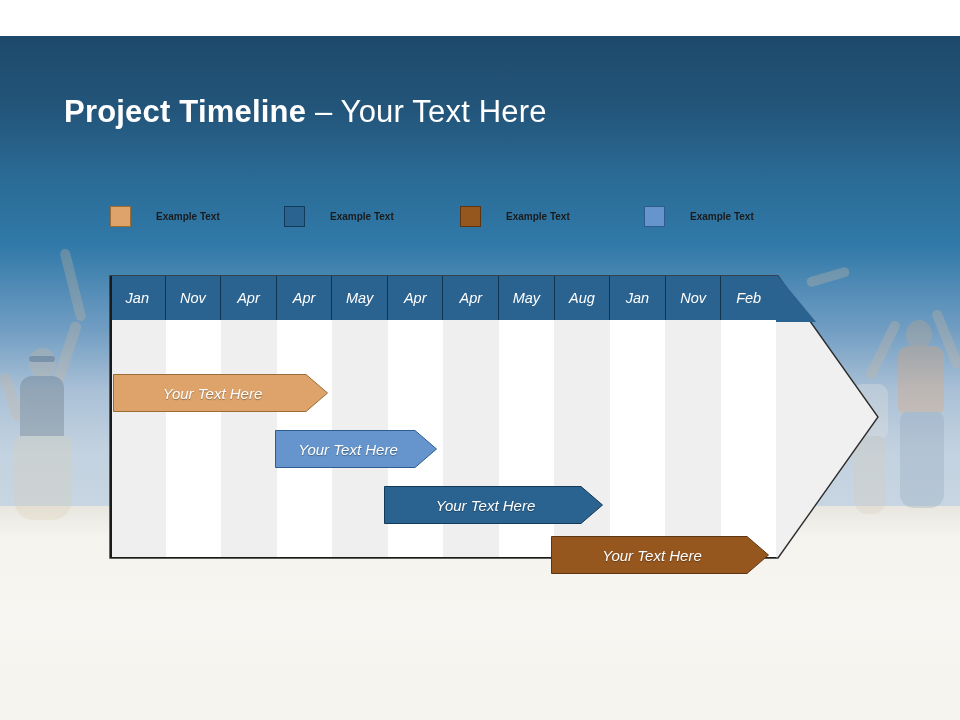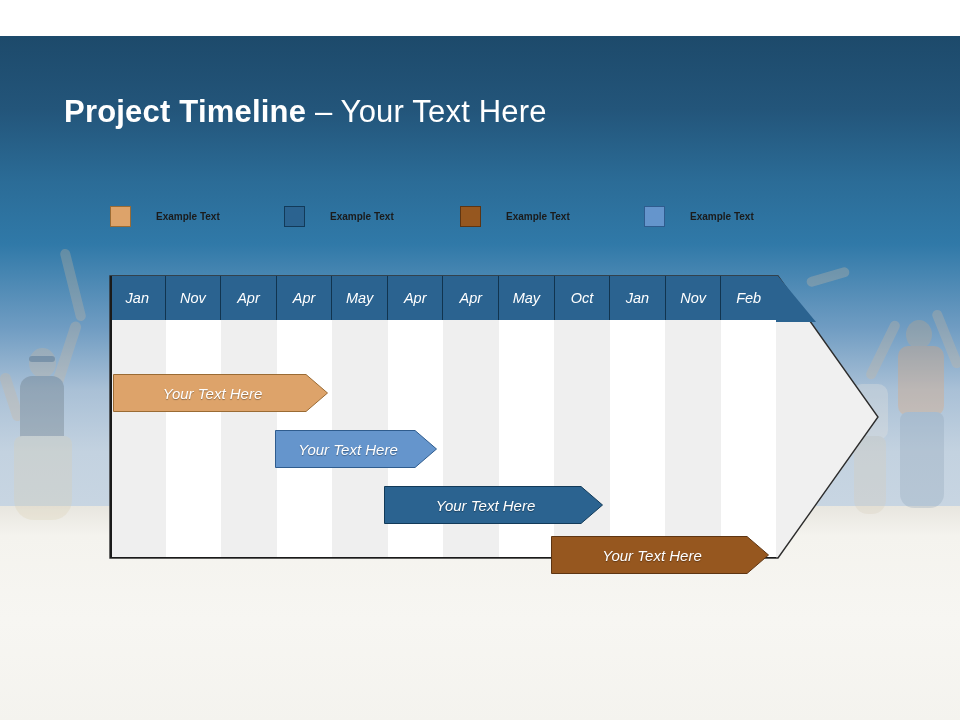--- a/index.html
+++ b/index.html
@@ -332,21 +332,21 @@
   <div id="timeline">
     <div id="month-header">
         <div class="month-cell" style="background: rgb(43, 99, 144); color: rgb(255, 255, 255);">Jan</div>
         <div class="month-cell" style="background: rgb(43, 99, 144); color: rgb(255, 255, 255);">Nov</div>
         <div class="month-cell" style="background: rgb(43, 99, 144); color: rgb(255, 255, 255);">Apr</div>
         <div class="month-cell" style="background: rgb(43, 99, 144); color: rgb(255, 255, 255);">Apr</div>
         <div class="month-cell" style="background: rgb(43, 99, 144); color: rgb(255, 255, 255);">May</div>
         <div class="month-cell" style="background: rgb(43, 99, 144); color: rgb(255, 255, 255);">Apr</div>
         <div class="month-cell" style="background: rgb(43, 99, 144); color: rgb(255, 255, 255);">Apr</div>
         <div class="month-cell" style="background: rgb(43, 99, 144); color: rgb(255, 255, 255);">May</div>
-        <div class="month-cell" style="background: rgb(43, 99, 144); color: rgb(255, 255, 255);">Oct</div>
+        <div class="month-cell" style="background: rgb(43, 99, 144); color: rgb(255, 255, 255);">Aug</div>
         <div class="month-cell" style="background: rgb(43, 99, 144); color: rgb(255, 255, 255);">Jan</div>
         <div class="month-cell" style="background: rgb(43, 99, 144); color: rgb(255, 255, 255);">Nov</div>
         <div class="month-cell" style="background: rgb(43, 99, 144); color: rgb(255, 255, 255);">Feb</div>
       </div>
     <div id="grid-body">
         <div class="grid-col alt" style="background: rgb(239, 239, 239);"></div>
         <div class="grid-col" style="background: rgb(255, 255, 255);"></div>
         <div class="grid-col alt" style="background: rgb(239, 239, 239);"></div>
         <div class="grid-col" style="background: rgb(255, 255, 255);"></div>
         <div class="grid-col alt" style="background: rgb(239, 239, 239);"></div>

